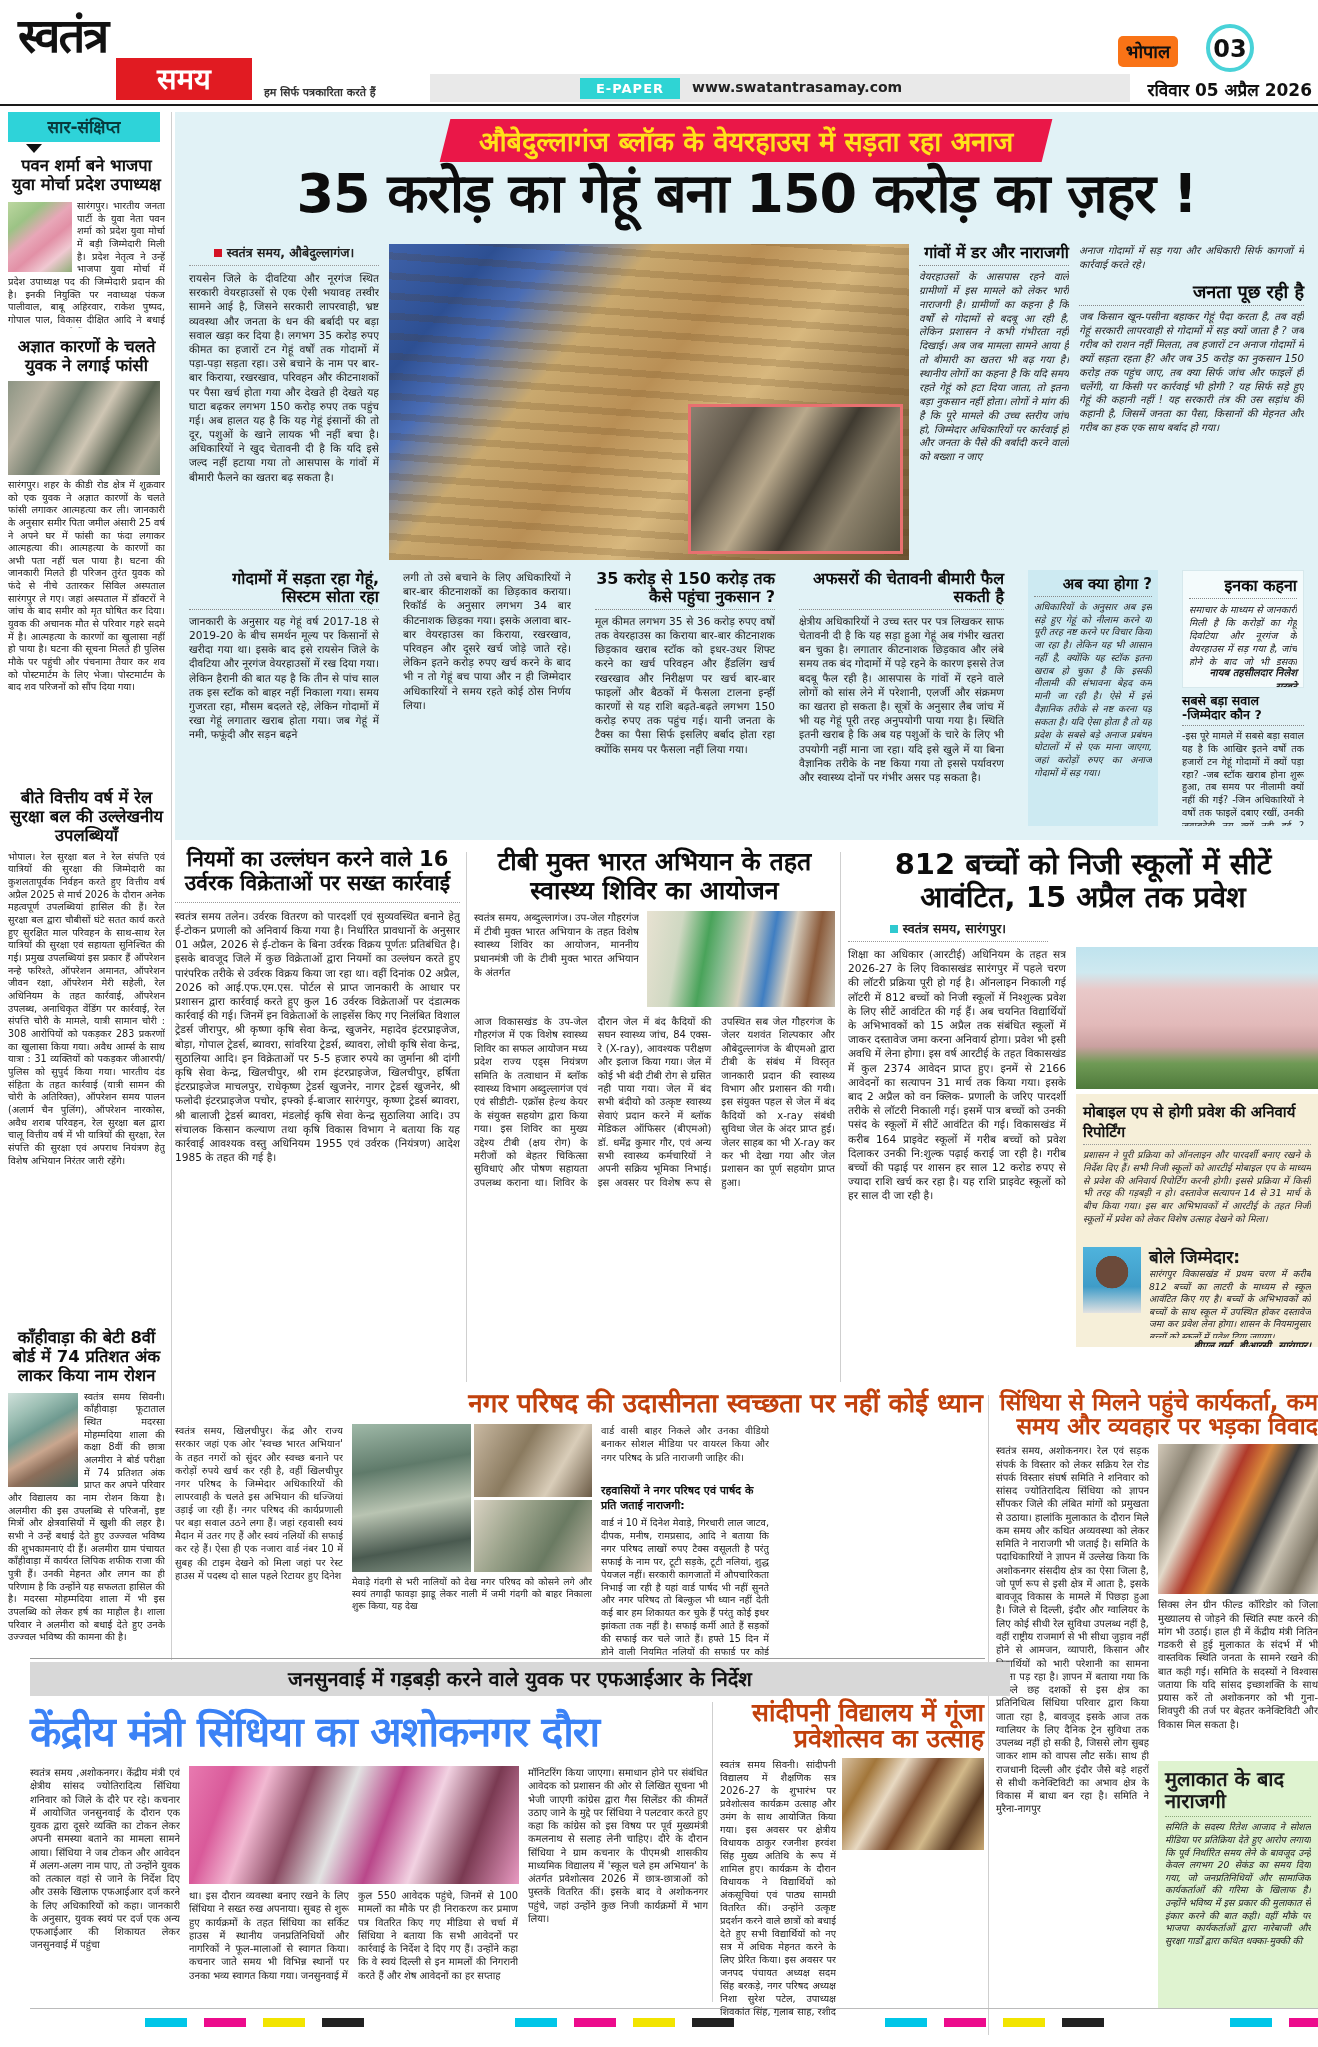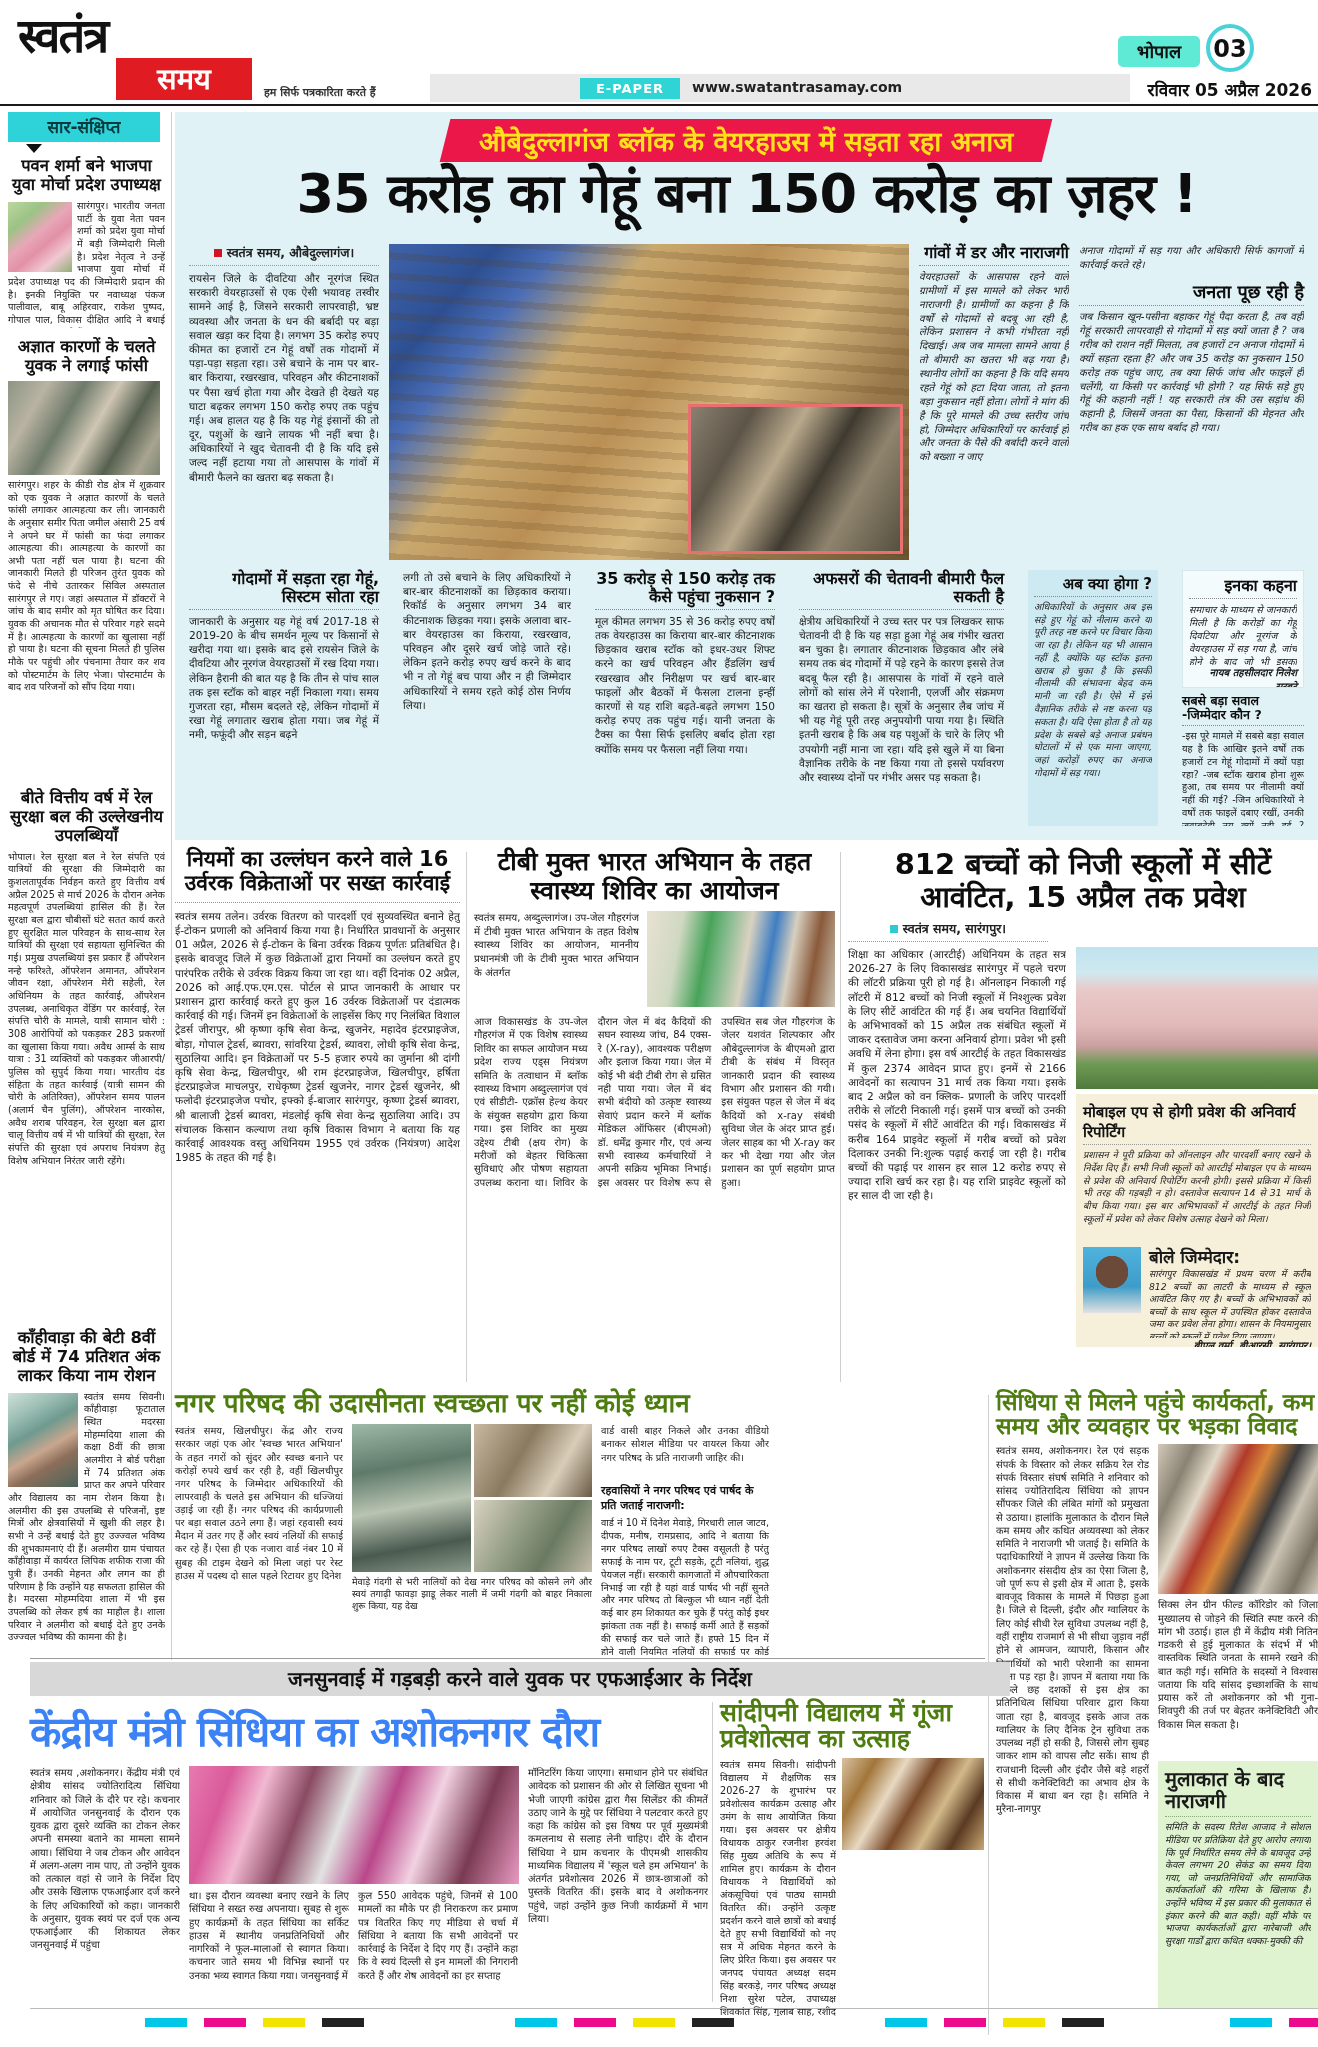--- a/index.html
+++ b/index.html
@@ -11,21 +11,21 @@
   }
   
   .masthead { position:absolute; left:0; top:0; width:1318px; height:106px; background:#fff; border-bottom:2px solid #1a1a1a; }
   .logo-black { position:absolute; left:18px; top:2px; font-size:47px; font-weight:900; letter-spacing:-2px; color:#111; }
   .logo-red { position:absolute; left:116px; top:58px; width:136px; height:42px; background:#e11b22; color:#fff; font-size:29px; font-weight:900; text-align:center; line-height:42px; }
   .tagline { position:absolute; left:264px; top:84px; font-size:11px; font-weight:700; color:#333; }
   .cities { position:absolute; left:272px; top:28px; width:880px; font-size:21.5px; font-weight:900; color:#111; }
   .graybar { position:absolute; left:430px; top:74px; width:700px; height:28px; background:#e9e9e9; }
   .epaper { position:absolute; left:580px; top:78px; width:100px; height:21px; background:#2fd4d4; color:#fff; font-size:13px; font-weight:800; text-align:center; line-height:21px; letter-spacing:1px; }
   .website { position:absolute; left:692px; top:79px; font-size:14px; font-weight:700; color:#222; }
-  .edition { position:absolute; left:1118px; top:36px; width:82px; height:31px; background:#5eead4; border-radius:5px; text-align:center; line-height:31px; font-size:18px; font-weight:800; color:#111; }
+  .edition { position:absolute; left:1118px; top:36px; width:60px; height:31px; background:#f97316; border-radius:5px; text-align:center; line-height:31px; font-size:18px; font-weight:800; color:#111; }
   .pagenum { position:absolute; left:1206px; top:24px; width:48px; height:48px; background:#fff; border:4px solid #49d2d8; border-radius:50%; text-align:center; line-height:42px; font-size:24px; font-weight:900; color:#111; }
   .dateline { position:absolute; left:1130px; top:78px; width:182px; text-align:right; font-size:17px; font-weight:900; color:#111; }
   
   .sidebar { position:absolute; left:8px; top:112px; width:164px; height:1548px; border-right:1px solid #cfcfcf; padding-right:6px; }
   .sb-head { width:152px; height:30px; background:#2ed3d9; color:#083a3d; font-size:17px; font-weight:900; text-align:center; line-height:30px; }
   .sb-tri { display:block; width:0; height:0; border-left:8px solid transparent; border-right:8px solid transparent; border-top:9px solid #111; margin:2px 0 4px 18px; }
   .sb-art { margin-bottom:10px; }
   .sb-h { font-size:16.5px; font-weight:900; text-align:center; line-height:1.15; color:#111; margin-bottom:5px; }
   .sb-b { font-size:9.6px; line-height:1.32; text-align:justify; overflow:hidden; color:#222; }
   .ph { background:#9aa; }
@@ -65,21 +65,21 @@
   .ph-building { width:100%; height:142px; background:
       linear-gradient(180deg,#bfe3ee 0%,#cfe9f0 18%,#e9c9c9 30%,#e2b9b9 55%,#caa0a0 70%,#6f9a55 82%,#4f7a3c 100%); }
   .cream { background:#f6efd9; padding:7px; }
   .box-h { font-size:15px; font-weight:900; color:#111; border-bottom:1px dotted #999; padding-bottom:3px; margin-bottom:4px; }
   .quote-head { font-size:17px; font-weight:900; }
   .ph-portrait { float:left; width:58px; height:66px; margin:2px 8px 2px 0; background:
       radial-gradient(circle at 50% 38%, #6b4a3a 0 32%, rgba(0,0,0,0) 33%),
       linear-gradient(180deg,#4fb3dc 0%,#3f9cc8 60%,#e2e2e2 100%); }
   .attrib { font-size:10px; font-weight:800; text-align:right; font-style:italic; }
   
-  .wide-h { font-size:26px; font-weight:900; text-align:left; color:#4d7c0f; line-height:1.05; }
+  .wide-h { font-size:26px; font-weight:900; text-align:right; color:#c2410c; line-height:1.05; }
   .collage { width:240px; height:148px; display:grid; grid-template-columns:1fr 1fr; grid-template-rows:1fr 1fr; gap:3px; }
   .collage div:nth-child(1){ grid-row:1/3; background:linear-gradient(170deg,#9fb9a8 0%,#5f7a6a 30%,#b9c4b2 55%,#4a5a50 80%,#8a9a8a 100%); }
   .collage div:nth-child(2){ background:linear-gradient(120deg,#c9b9a2 0%,#8a7a5f 40%,#d9cdb9 70%,#6a5a45 100%); }
   .collage div:nth-child(3){ background:linear-gradient(120deg,#d9d2c2 0%,#9aa28a 35%,#6a7a62 65%,#c2bba8 100%); }
   .cap { font-size:9.3px; line-height:1.3; text-align:justify; margin-top:4px; overflow:hidden; }
   .ph-scmeet { width:100%; height:150px; background:linear-gradient(115deg,#d2c9b9 0%,#8a8272 16%,#e2d9c9 28%,#b03a2a 40%,#d9873a 50%,#3a3a3a 62%,#c9c2b2 74%,#7a7262 88%,#d2cabc 100%); }
   .greenbox { background:#dff3d0; padding:7px; overflow:hidden; }
   .green-h { font-size:20px; font-weight:900; line-height:1.1; border-bottom:1px dotted #8aa878; padding-bottom:4px; margin-bottom:4px; }
   
   .fir { position:absolute; left:30px; top:1662px; width:980px; height:34px; background:#d8d8d8; text-align:center; line-height:34px; font-size:20px; font-weight:900; color:#111; }

